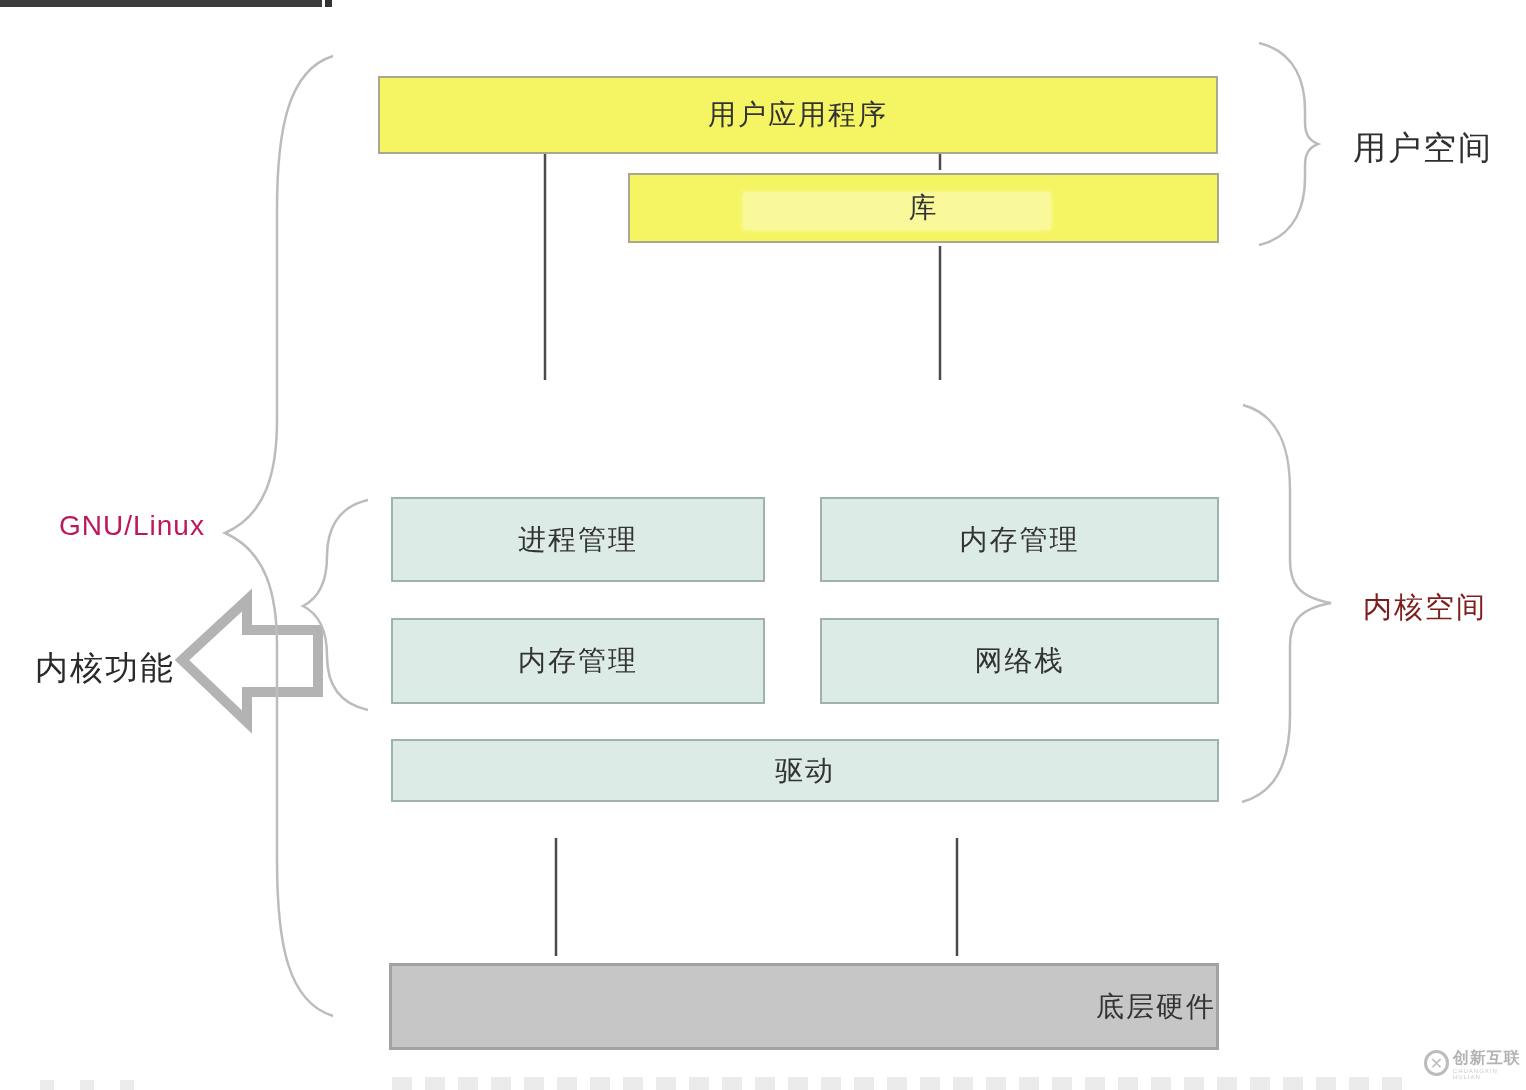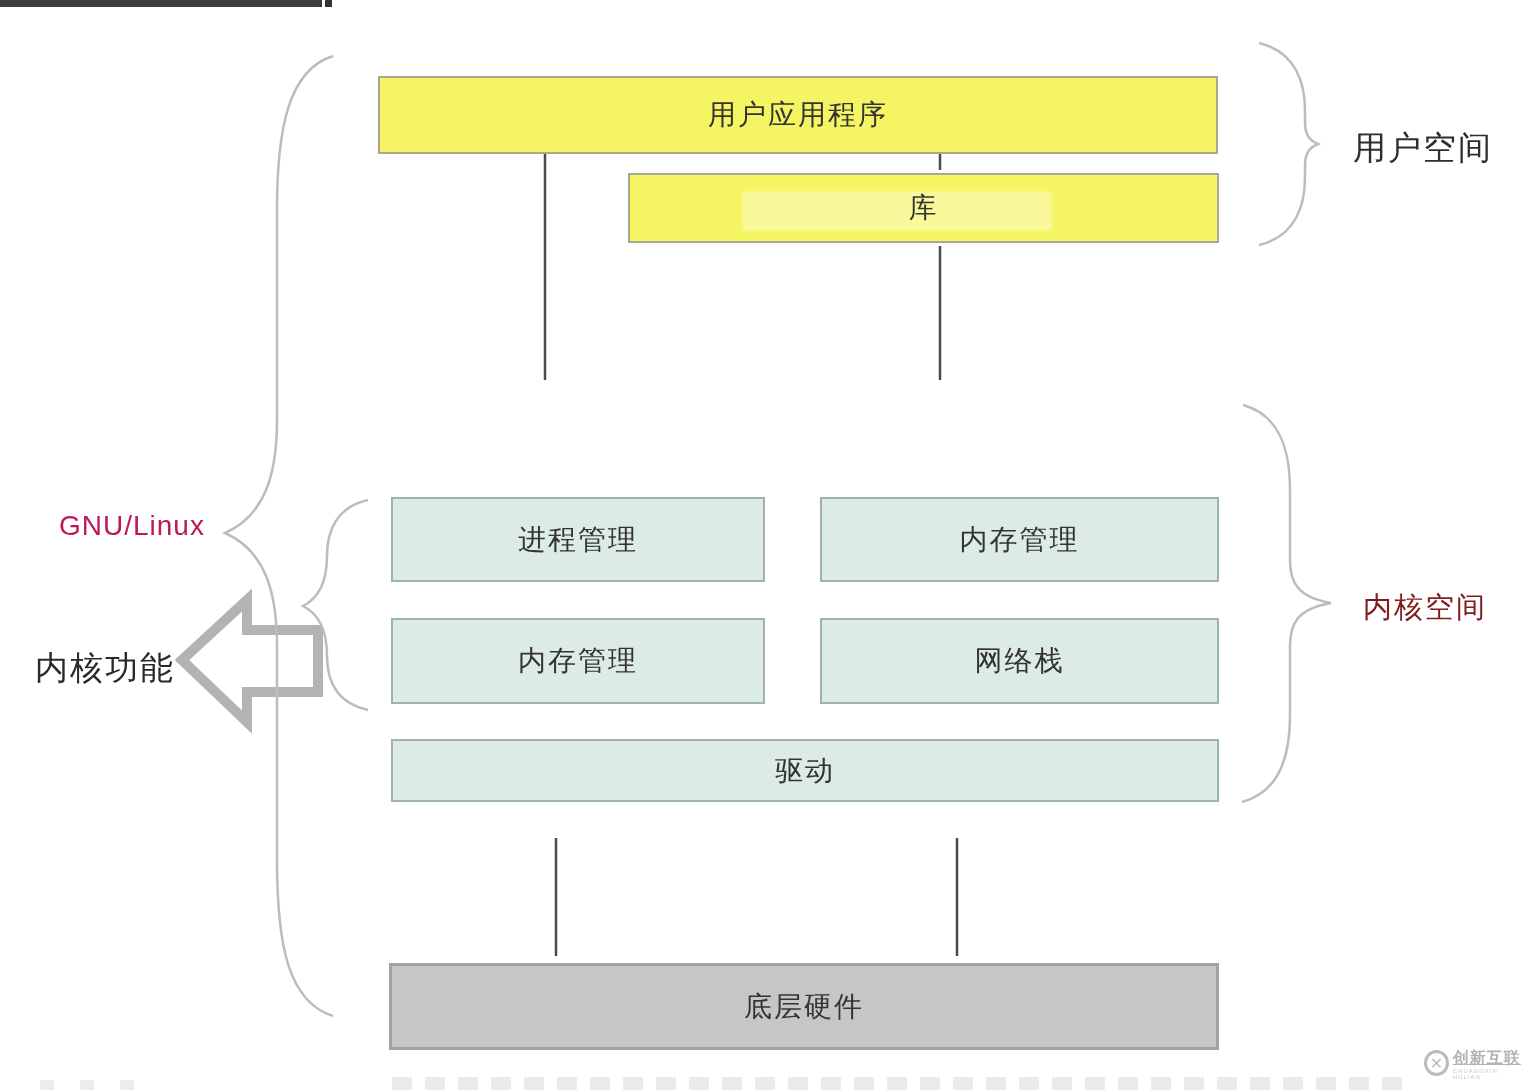--- a/index.html
+++ b/index.html
@@ -8,21 +8,21 @@
 
   
   .top-bar{position:absolute;left:0;top:0;width:322px;height:7px;background:#3c3c3e;}
   .top-bar-nub{position:absolute;left:325px;top:0;width:7px;height:7px;background:#333335;}
 
   
   .box{position:absolute;display:flex;align-items:center;justify-content:center;
        box-sizing:border-box;font-size:28px;color:#333;letter-spacing:2px;}
   .box-yellow{background:#f5f563;border:2px solid #a9a78f;}
   .box-teal{background:#dcebe6;border:2px solid #9fb3ad;}
-  .box-gray{background:#c6c6c6;border:3px solid #a2a2a2;}
+  .box-gray{background:#c6c6c6;border:3px solid #a2a2a2;justify-content:flex-end;}
 
   .b-user-apps{left:378px;top:44px;width:840px;height:78px;margin-top:32px;}
   .b-library{left:628px;top:173px;width:591px;height:70px;}
   .library-highlight{position:absolute;left:113px;top:17px;width:308px;height:38px;
        background:#fafaa6;opacity:.85;border-radius:2px;box-shadow:0 0 5px #fafaa6;}
   .b-syscalls{left:391px;top:383px;width:828px;height:83px;}
   .b-process{left:391px;top:497px;width:374px;height:85px;}
   .b-filesys{left:820px;top:497px;width:399px;height:85px;}
   .b-memory{left:391px;top:618px;width:374px;height:86px;}
   .b-network{left:820px;top:618px;width:399px;height:86px;}
@@ -48,21 +48,21 @@
   .bottom-caption-strip2{position:absolute;left:40px;top:1080px;width:120px;height:10px;
        background:repeating-linear-gradient(90deg,#ececec 0 14px,transparent 14px 40px);}
 
   
   .watermark{position:absolute;left:1424px;top:1050px;width:100px;display:flex;
        align-items:flex-start;gap:4px;color:#b5b5b5;}
   .wm-logo{width:26px;height:26px;border:3px solid #bcbcbc;border-radius:50%;
        display:flex;align-items:center;justify-content:center;
        font-size:16px;font-weight:bold;color:#bcbcbc;box-sizing:border-box;}
   .wm-text{display:flex;flex-direction:column;line-height:1;}
-  .wm-brand{font-size:16px;font-weight:bold;letter-spacing:1px;color:#b3b3b3;text-decoration:underline;}
+  .wm-brand{font-size:16px;font-weight:bold;letter-spacing:1px;color:#b3b3b3;}
   .wm-sub{font-size:6px;letter-spacing:1px;color:#c9c9c9;margin-top:2px;}
 </style>
 </head>
 <body>
 
 <div id="canvas">
 
   <div class="top-bar"></div>
   <div class="top-bar-nub"></div>
 

